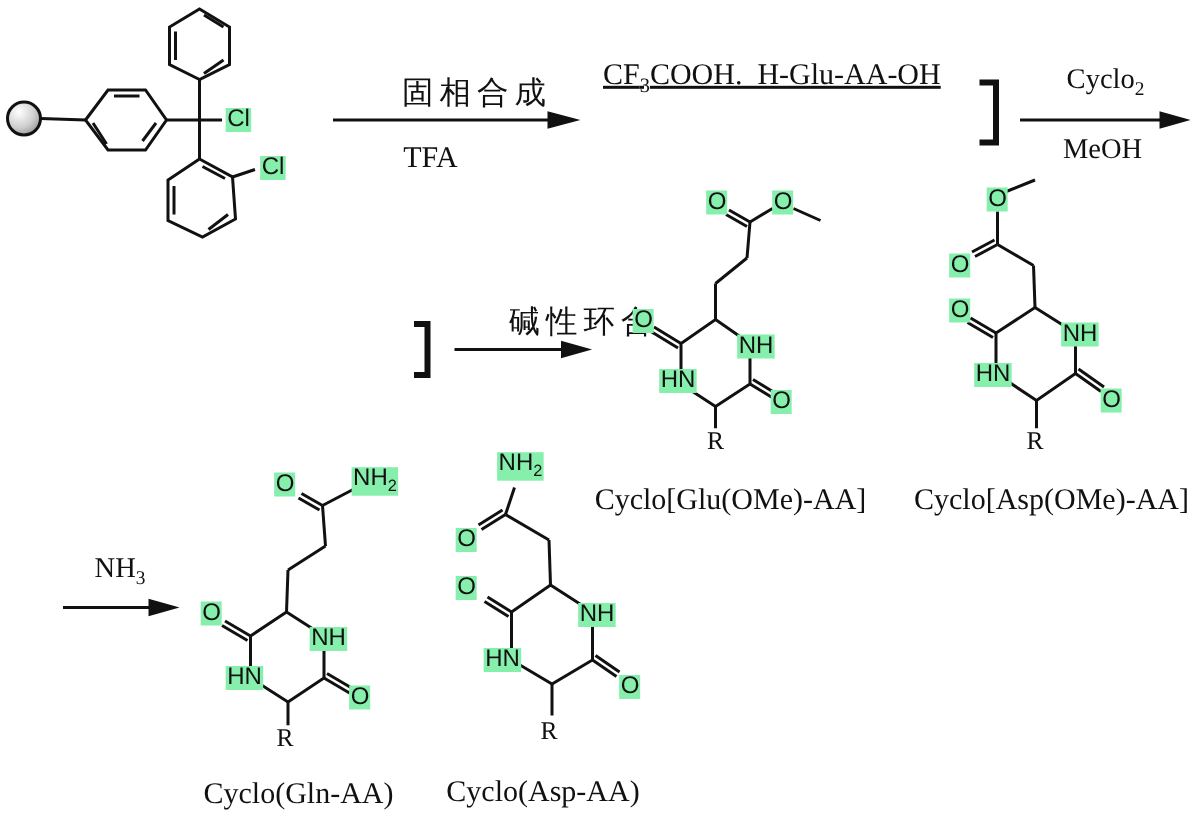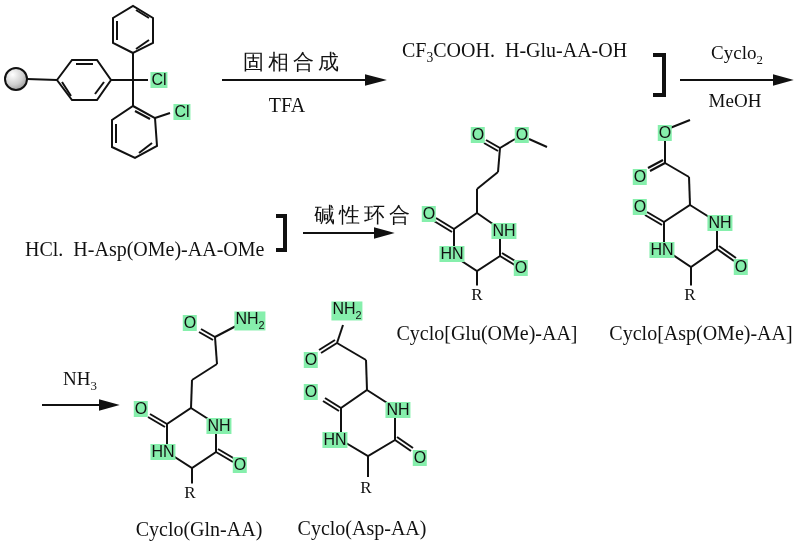--- a/index.html
+++ b/index.html
@@ -1,23 +1,23 @@
 <!DOCTYPE html>
 <html><head>
 <meta charset="utf-8">
 <style>
   html,body{margin:0;padding:0;background:#fff;}
   .canvas{position:relative;width:800px;height:546px;background:#ffffff;overflow:hidden;
           font-family:"Liberation Serif", serif;color:#111;}
   .canvas svg{position:absolute;left:0;top:0;}
   .t{position:absolute;transform:translate(-50%,-50%);white-space:pre;line-height:1;}
-  .t-left{position:absolute;transform:translateY(-50%);white-space:pre;line-height:1;}
+  .t-left{position:absolute;transform:translateY(-50%);white-space:pre;line-height:1;text-decoration:underline;}
   .serif20{font-family:"Liberation Serif", serif;font-size:20px;}
   .serif19{font-family:"Liberation Serif", serif;font-size:19px;}
-  .cjk{font-family:"Liberation Serif","DejaVu Sans",serif;font-size:21px;letter-spacing:4px;}
+  .cjk{font-family:"Liberation Serif","DejaVu Sans",serif;font-size:21px;letter-spacing:4px;margin-left:25px;}
   .atom{font-family:"Liberation Sans", sans-serif;font-size:16px;background:#86efac;padding:0 1px;}
   .atomR{font-family:"Liberation Serif", serif;font-size:17px;background:#fff;padding:0 1px;}
   sub{font-size:0.68em;}
 </style>
 </head>
 <body>
 
 <div class="canvas">
 
   <svg width="800" height="546" viewBox="0 0 800 546">
@@ -138,21 +138,20 @@
   <div class="t atom" style="left:182px;top:112px">Cl</div>
 
   <div class="t cjk" style="left:293px;top:62px">固相合成</div>
   <div class="t serif20" style="left:287px;top:105px">TFA</div>
 
   <div class="t-left serif20" style="left:402px;top:52px"><span>CF</span><sub>3</sub><span>COOH.  H-Glu-AA-OH</span></div>
 
   <div class="t serif19" style="left:737px;top:55px"><span>Cyclo</span><sub>2</sub></div>
   <div class="t serif19" style="left:735px;top:100px">MeOH</div>
 
-  <div class="t-left serif20" style="left:25px;top:249px">HCl.  H-Asp(OMe)-AA-OMe</div>
 
   <div class="t cjk" style="left:364px;top:215px">碱性环合</div>
 
   <div class="t serif19" style="left:80px;top:381px"><span>NH</span><sub>3</sub></div>
 
   <div class="t atom" style="left:478px;top:135px">O</div>
   <div class="t atom" style="left:522px;top:135px">O</div>
   <div class="t atom" style="left:429px;top:214px">O</div>
   <div class="t atom" style="left:504px;top:231px">NH</div>
   <div class="t atom" style="left:452px;top:254px">HN</div>

